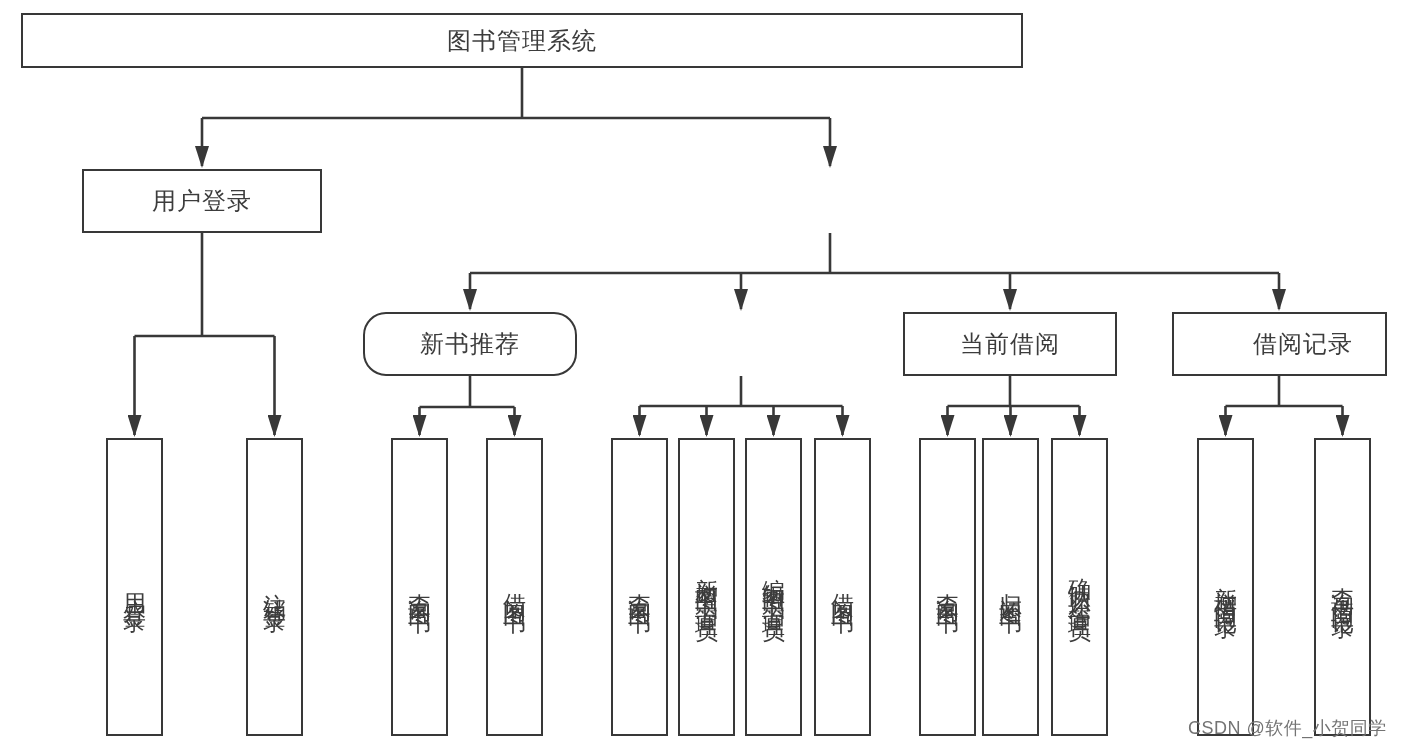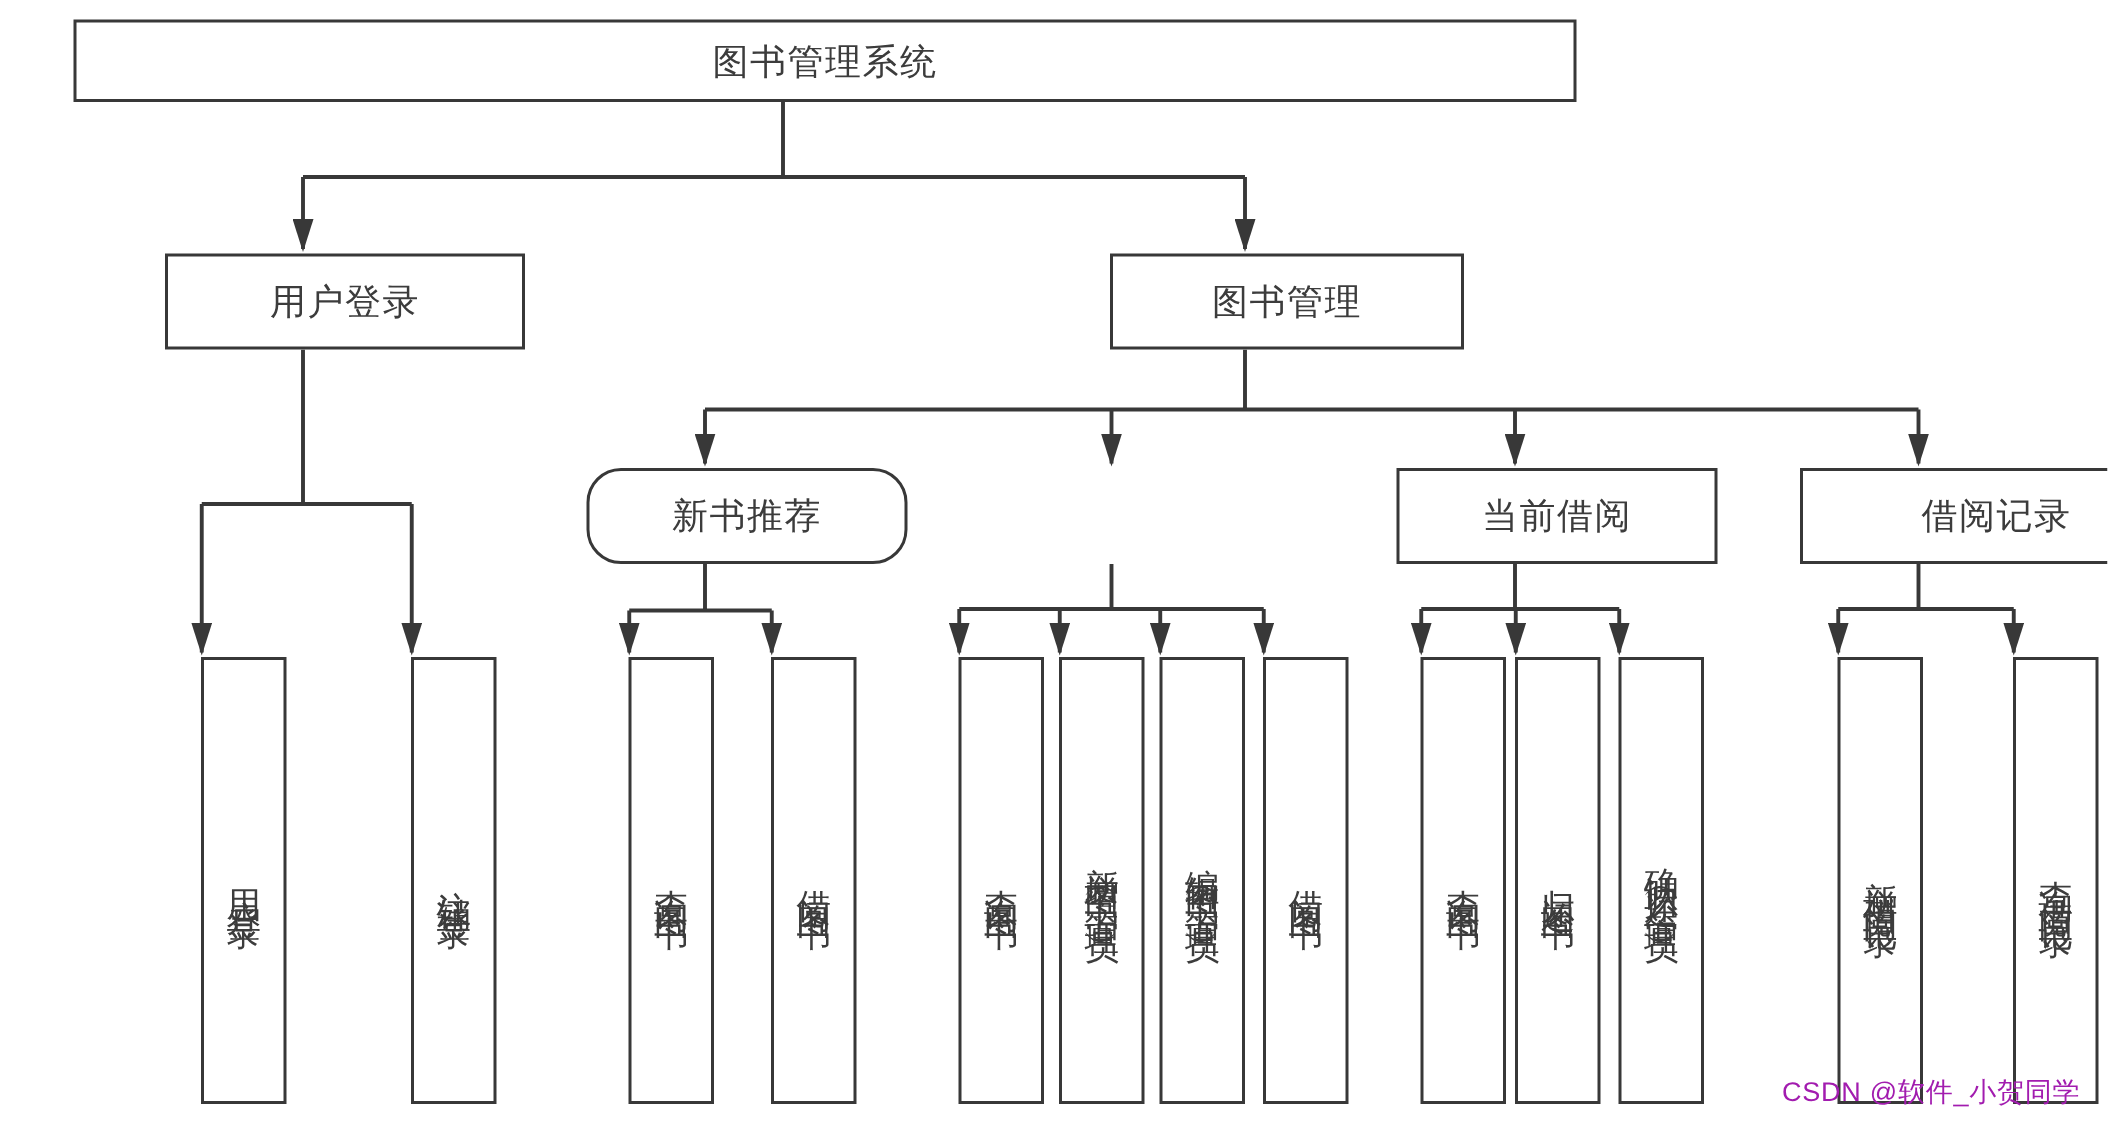--- a/index.html
+++ b/index.html
@@ -5,29 +5,29 @@
   html,body{margin:0;padding:0;background:#fff;}
   .stage{
     position:relative;width:1405px;height:747px;background:#ffffff;
     font-family:"Liberation Sans","DejaVu Sans",sans-serif;overflow:hidden;
   }
   svg.conn{position:absolute;left:0;top:0;z-index:1;}
   .box{
     position:absolute;box-sizing:border-box;background:#ffffff;
     border:2.5px solid #383838;color:#3c3c3c;
     display:flex;align-items:center;justify-content:center;
-    font-size:24px;letter-spacing:1px;z-index:2;white-space:nowrap;margin-left:28px;
+    font-size:24px;letter-spacing:1px;z-index:2;white-space:nowrap;
   }
   .vbox{
     writing-mode:vertical-rl;text-orientation:mixed;
     font-size:23px;letter-spacing:6px;line-height:1;
   }
   .watermark{
     position:absolute;left:1188px;top:716px;z-index:3;
-    font-size:18px;color:#a21caf;letter-spacing:0.5px;white-space:nowrap;
+    font-size:18px;color:#737373;letter-spacing:0.5px;white-space:nowrap;
   }
 </style>
 </head>
 <body>
 
 <div class="stage">
 
   <svg class="conn" width="1405" height="747" viewBox="0 0 1405 747" aria-hidden="true">
     <defs>
       <marker id="ah" markerUnits="userSpaceOnUse" markerWidth="22" markerHeight="14" refX="20" refY="7" orient="auto">
@@ -67,21 +67,20 @@
 
       <path d="M1279,376 V406 M1225.5,406 H1342.5"></path>
       <path d="M1225.5,406 V435" marker-end="url(#ah)"></path>
       <path d="M1342.5,406 V435" marker-end="url(#ah)"></path>
     </g>
   </svg>
 
   <div class="box" style="left:21px;top:13px;width:1002px;height:55px;">图书管理系统</div>
 
   <div class="box" style="left:82px;top:169px;width:240px;height:64px;">用户登录</div>
-  <div class="box" style="left:712px;top:169px;width:236px;height:64px;">图书管理</div>
 
   <div class="box" style="left:363px;top:312px;width:214px;height:64px;border-radius:23px;">新书推荐</div>
   <div class="box" style="left:903px;top:312px;width:214px;height:64px;text-align:center;">当前借阅</div>
   <div class="box" style="left:1172px;top:312px;width:215px;height:64px;padding-left:47px;">借阅记录</div>
 
   <div class="box vbox" style="left:106px;top:438px;width:57px;height:298px;">用户登录</div>
   <div class="box vbox" style="left:246px;top:438px;width:57px;height:298px;">注销登录</div>
 
   <div class="box vbox" style="left:391px;top:438px;width:57px;height:298px;">查询图书</div>
   <div class="box vbox" style="left:486px;top:438px;width:57px;height:298px;">借阅图书</div>

